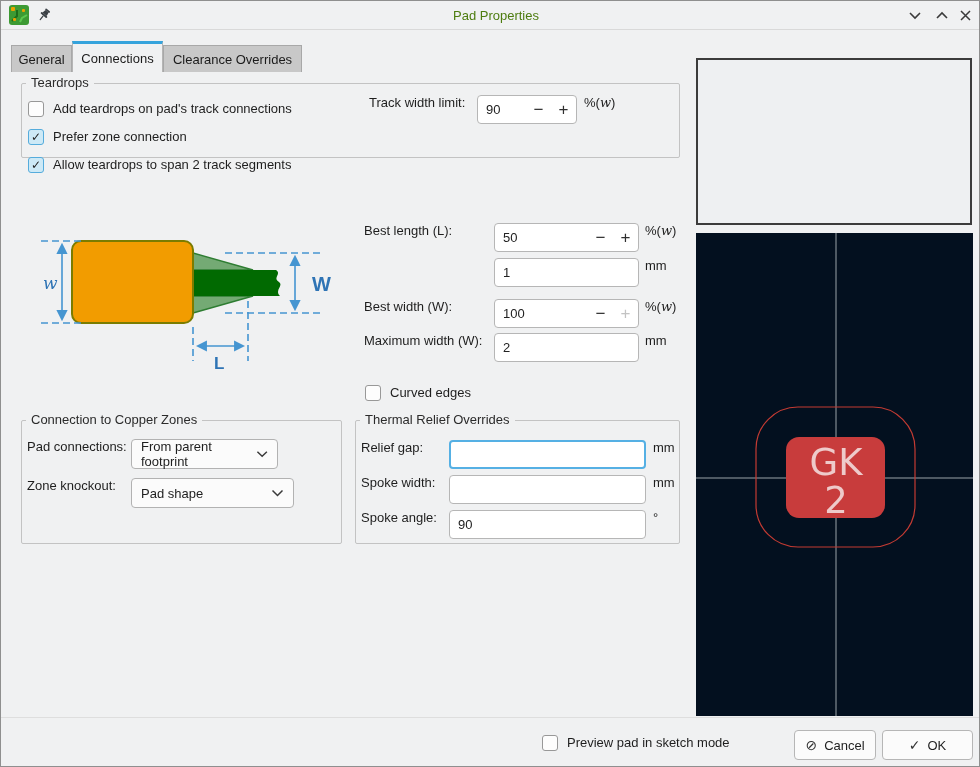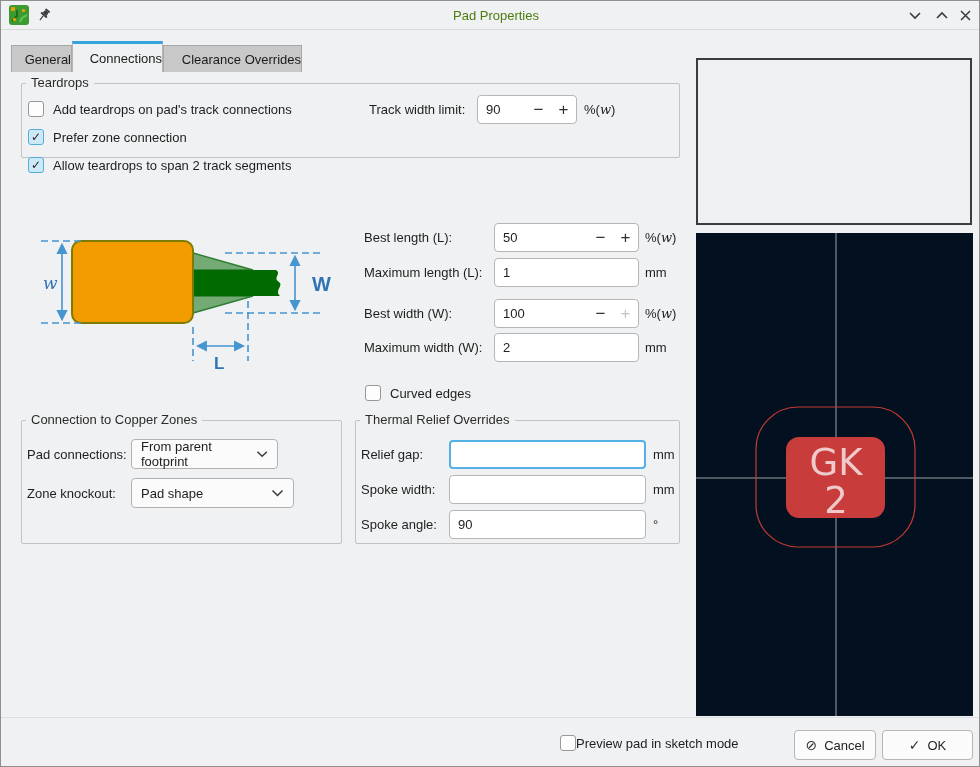--- a/index.html
+++ b/index.html
@@ -10,27 +10,27 @@
   }
   
   .titlebar{position:absolute;left:0;top:0;width:100%;height:28px;border-bottom:1px solid #d9d9d9;}
   .title{position:absolute;left:12px;right:0;top:0;height:28px;display:flex;align-items:center;justify-content:center;color:#4d7c0f;}
   .appicon{position:absolute;left:8px;top:4px;width:20px;height:20px;}
   .pinicon{position:absolute;left:35px;top:6px;width:16px;height:16px;}
   .winbtn{position:absolute;top:4px;width:22px;height:20px;display:flex;align-items:center;justify-content:center;}
   
   .tabbar{position:absolute;left:0;top:38px;width:690px;height:33px;}
   .tab{position:absolute;top:6px;height:27px;background:#c8c8c8;border:1px solid #a8a8a8;border-bottom:none;
-       display:flex;align-items:center;justify-content:flex-end;box-sizing:border-box;color:#1b1b1b;}
+       display:flex;align-items:center;justify-content:center;box-sizing:border-box;color:#1b1b1b;}
   .tab.active{top:2px;height:31px;background:#f0f1f2;border-color:#b5b5b5;border-top:3px solid #35a3dc;z-index:2;}
   
   .group{position:absolute;border:1px solid #c3c3c3;border-radius:2px;box-sizing:border-box;}
   .legend{position:absolute;top:-9px;left:4px;background:#f0f1f2;padding:0 5px;color:#2b2b2b;white-space:nowrap;}
   
-  .row{position:absolute;display:flex;align-items:center;}
+  .row{position:absolute;display:flex;align-items:flex-start;}
   .lbl{white-space:nowrap;color:#1e1e1e;}
   .cb{width:16px;height:16px;border:1px solid #989898;border-radius:3px;background:#fdfdfd;
       display:inline-flex;align-items:center;justify-content:center;font-size:12px;color:#222;box-sizing:border-box;flex:none;}
   .cb.checked{background:#cde9f6;border-color:#55acdc;}
   .inp{border:1px solid #b6b6b6;border-radius:4px;background:#fff;height:29px;padding:0 8px;color:#222;
        box-sizing:border-box;font:13px "Liberation Sans","DejaVu Sans",sans-serif;outline:none;}
   .inp.focused{border:2px solid #55b0e4;padding:0 7px;}
   .spin{display:flex;align-items:center;border:1px solid #b6b6b6;border-radius:4px;background:#fff;height:29px;box-sizing:border-box;}
   .spin input{border:none;outline:none;flex:1;min-width:0;padding:0 8px;background:transparent;
        font:13px "Liberation Sans","DejaVu Sans",sans-serif;color:#222;}
@@ -175,23 +175,20 @@
     <input value="50" style="">
     <span class="sbtn">−</span>
     <span class="sbtn">+</span>
   </div>
   <div class="row unit" style="left:644px;top:222px;height:29px">
     <span>%(</span>
       <i>w</i>
       <span> )</span>
   </div>
 
-  <div class="row" style="left:363px;top:257px;height:29px">
-    <span class="lbl">Maximum length (L):</span>
-  </div>
   <input class="inp" style="position: absolute; left: 493px; top: 257px; width: 145px;" value="1">
   <div class="row unit" style="left:644px;top:257px;height:29px">
     <span>mm</span>
   </div>
 
   <div class="row" style="left:363px;top:298px;height:29px">
     <span class="lbl">Best width (W):</span>
   </div>
   <div class="spin" style="position:absolute;left:493px;top:298px;width:145px">
     <input value="100" style="">
@@ -269,21 +266,21 @@
     <rect x="0" y="0" width="277" height="483" fill="#03101f"></rect>
     <line x1="140" y1="0" x2="140" y2="483" stroke="#9aa2a8" stroke-width="1"></line>
     <line x1="0" y1="245" x2="277" y2="245" stroke="#9aa2a8" stroke-width="1"></line>
     <rect x="60" y="174" width="159" height="140" rx="42" fill="none" stroke="#c33b33" stroke-width="1.2"></rect>
     <rect x="90" y="204" width="99" height="81" rx="13" fill="#c83c3c"></rect>
     <text x="140" y="242" text-anchor="middle" font-size="37" fill="#eecaca" font-family="DejaVu Sans,sans-serif">GK</text>
     <text x="140" y="280" text-anchor="middle" font-size="37" fill="#eecaca" font-family="DejaVu Sans,sans-serif">2</text>
   </svg>
 
   <div class="footline"></div>
-  <div class="row" style="left:559px;top:734px;">
+  <div class="row" style="left:541px;top:734px;gap:9px">
     <span class="cb"></span>
     <span class="lbl">Preview pad in sketch mode</span>
   </div>
   <div class="btn" style="left:793px;top:729px;width:82px">
     <span class="bicon">⊘</span>
     <span>Cancel</span>
   </div>
   <div class="btn" style="left:881px;top:729px;width:91px">
     <span class="bicon">✓</span>
     <span>OK</span>

